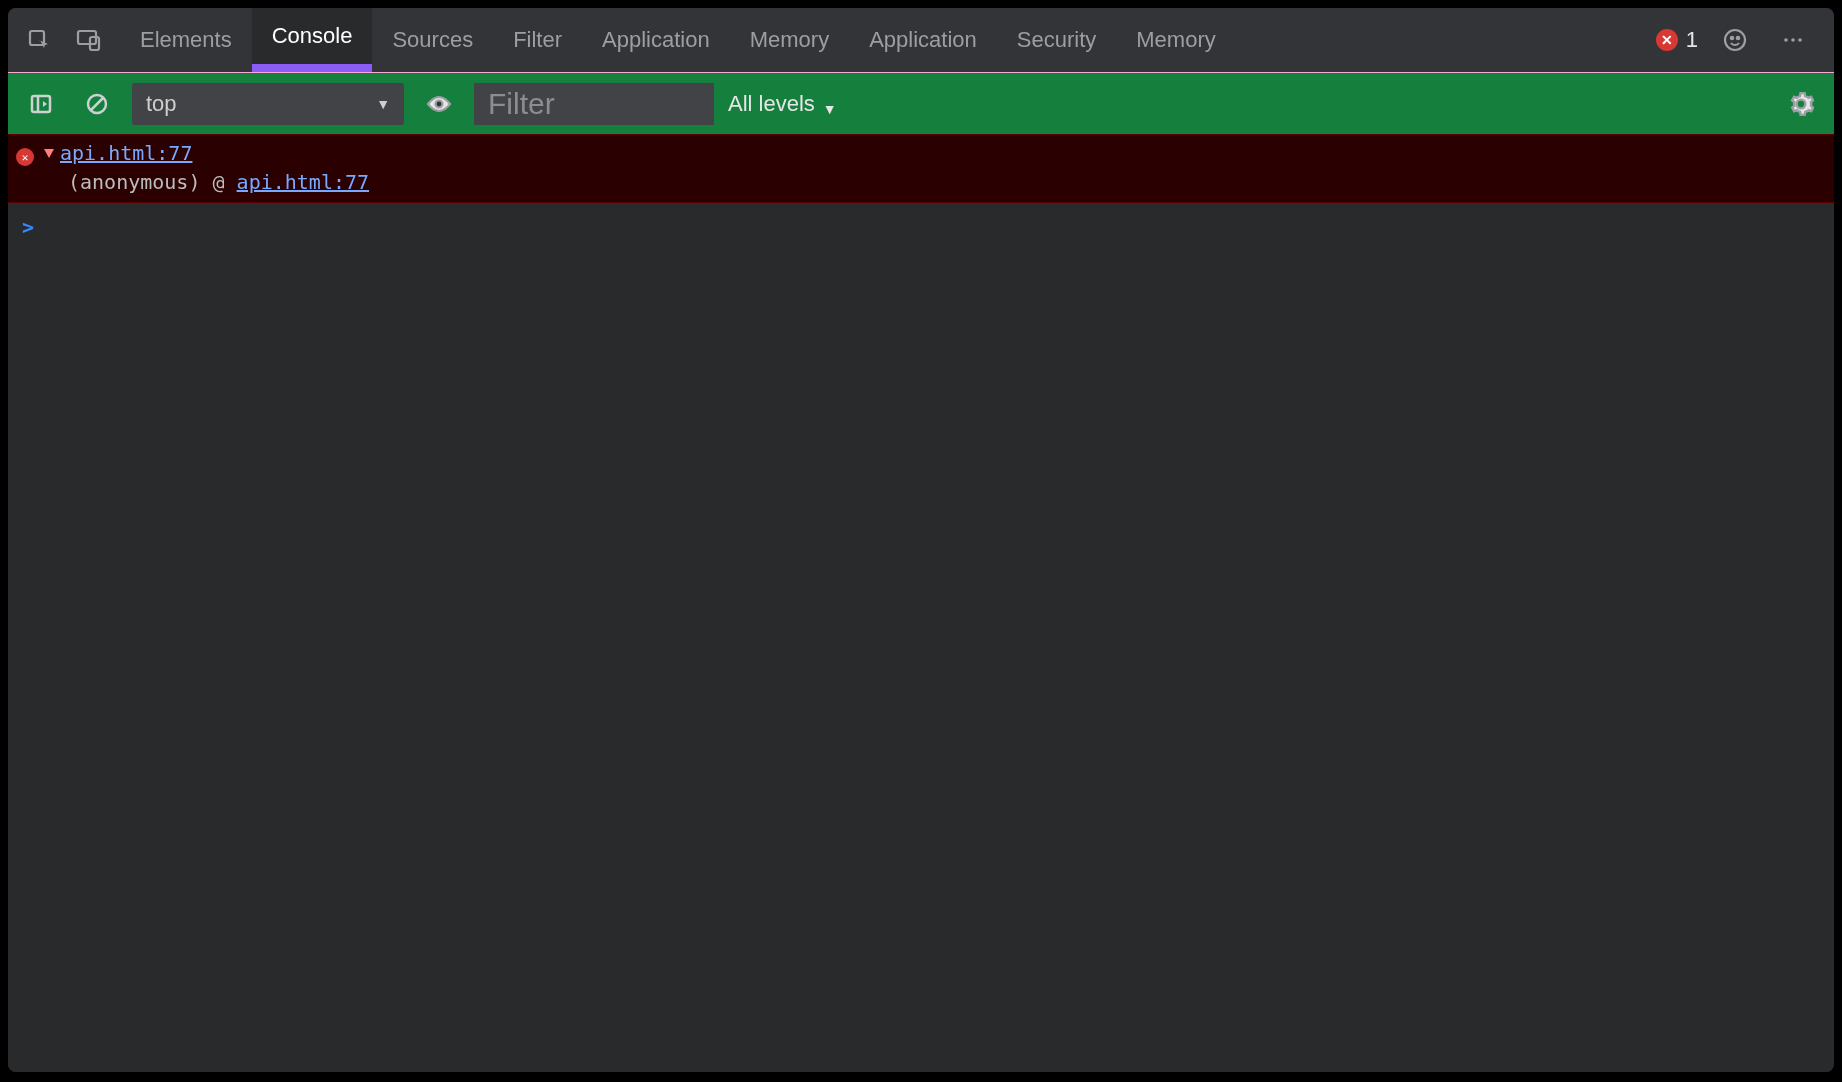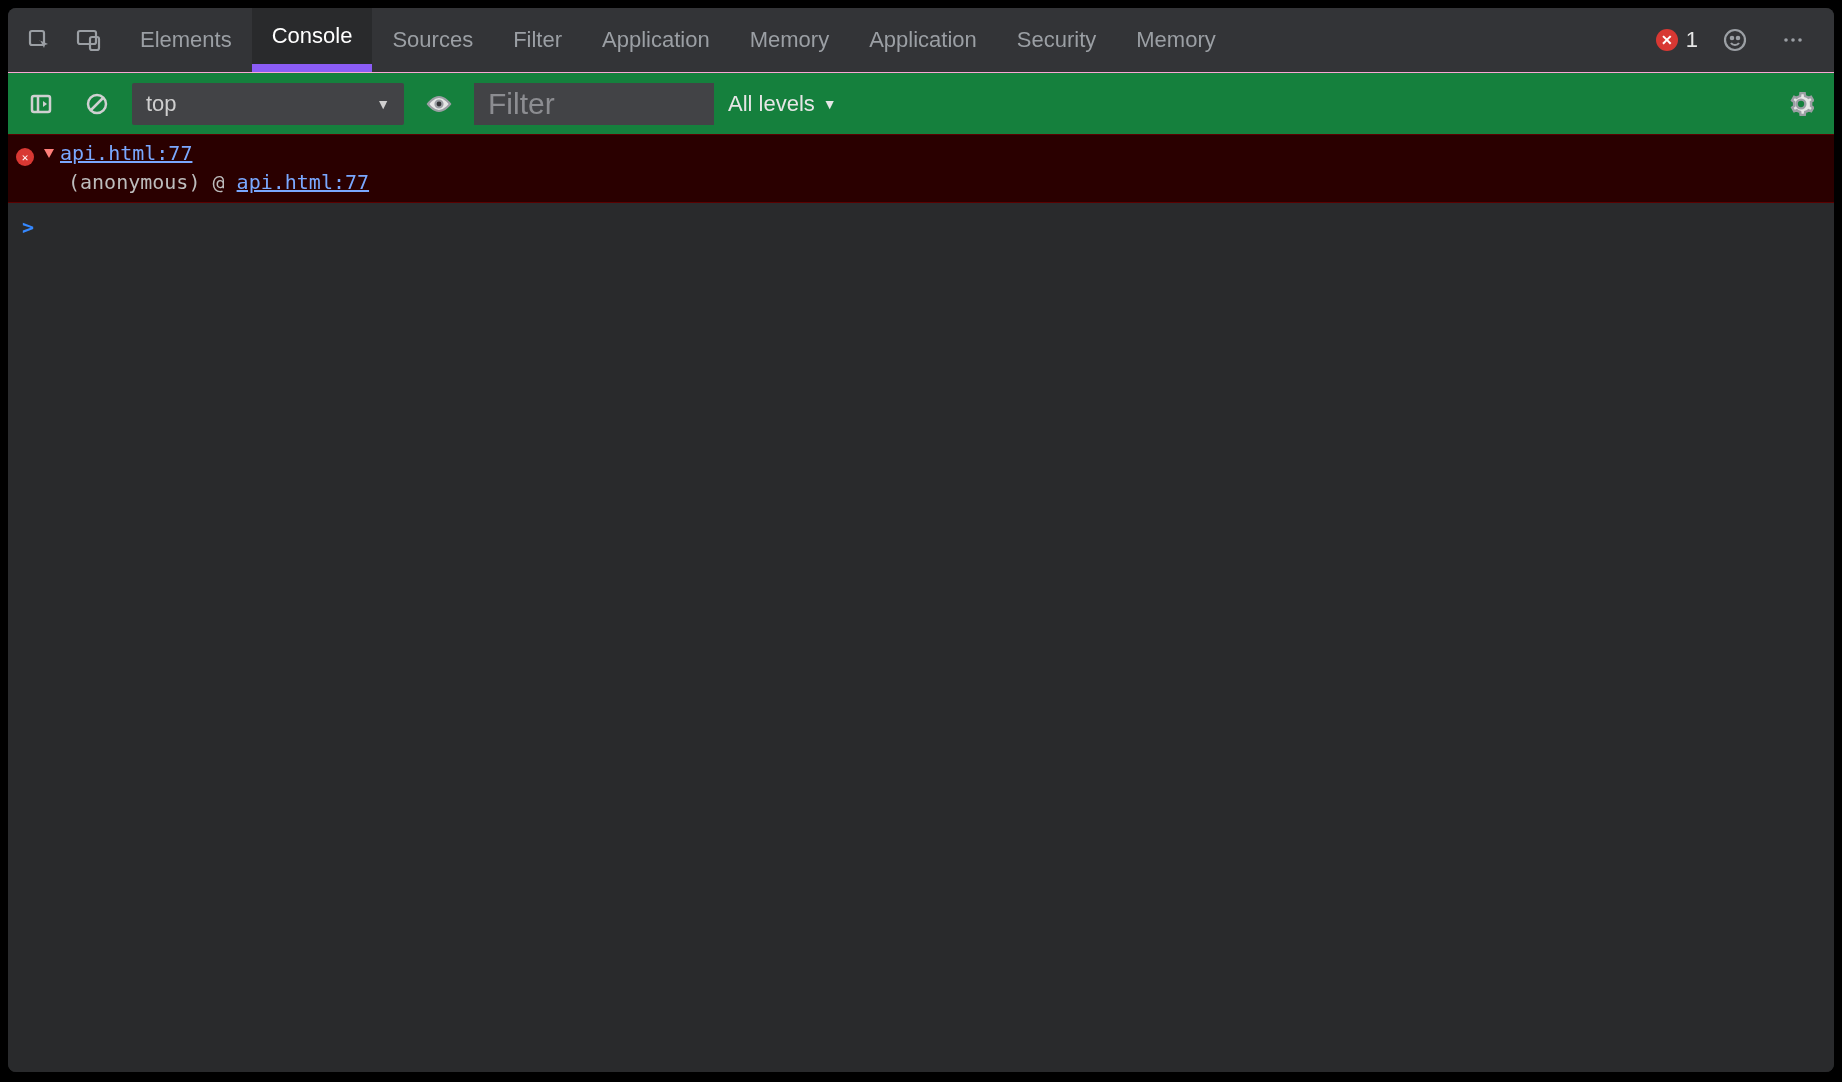--- a/index.html
+++ b/index.html
@@ -21,21 +21,21 @@
 .errbadge .dot { width:22px; height:22px; border-radius:50%; background:#d83833; display:flex; align-items:center; justify-content:center; font-size:14px; color:#fff; font-weight:bold; }
 
 
 .toolbar { height:62px; background:#15803d; border-top:1px solid #f9a8d4; display:flex; align-items:center; padding:0 12px; gap:14px; font-size:22px; color:#cfcfcf; }
 .toolbar .icon svg { stroke:#cfd0d1; fill:none; stroke-width:2.5; }
 .ctxsel { width:272px; height:42px; background:#424346; display:flex; align-items:center; justify-content:space-between; padding:0 14px; border-radius:2px; cursor:pointer; }
 .ctxsel .caret { font-size:14px; color:#cfcfcf; }
 .eye svg path { fill:#e6e6e6; }
 .filter { width:240px; height:42px; background:#424346; border:none; outline:none; padding:0 14px; font-size:30px; color:#cfcfcf; }
 .filter::placeholder { color:#8c8d91; }
-.levels { display:flex; align-items:center; gap:8px; cursor:pointer; color:#e6e6e6; }
+.levels { display:flex; align-items:flex-end; gap:8px; cursor:pointer; color:#e6e6e6; }
 .levels .caret { font-size:14px; }
 .gear { margin-left:auto; }
 .gear svg { fill:#e6e6e6; }
 
 
 .cbody { flex:1; background:#292a2c; font-family:Menlo,Consolas,monospace; font-size:20px; display:flex; flex-direction:column; }
 
 .errrow { background:#2a0000; border-top:1px solid #5a0000; border-bottom:1px solid #5a0000; padding:6px 26px 8px 8px; color:#ff7f7a; }
 .err-line1 { display:flex; align-items:flex-start; }
 .err-ico { width:18px; height:18px; margin-top:7px; margin-right:10px; border-radius:50%; background:#d83833; display:flex; align-items:center; justify-content:center; font-size:11px; color:#fff; font-weight:bold; flex:none; }

